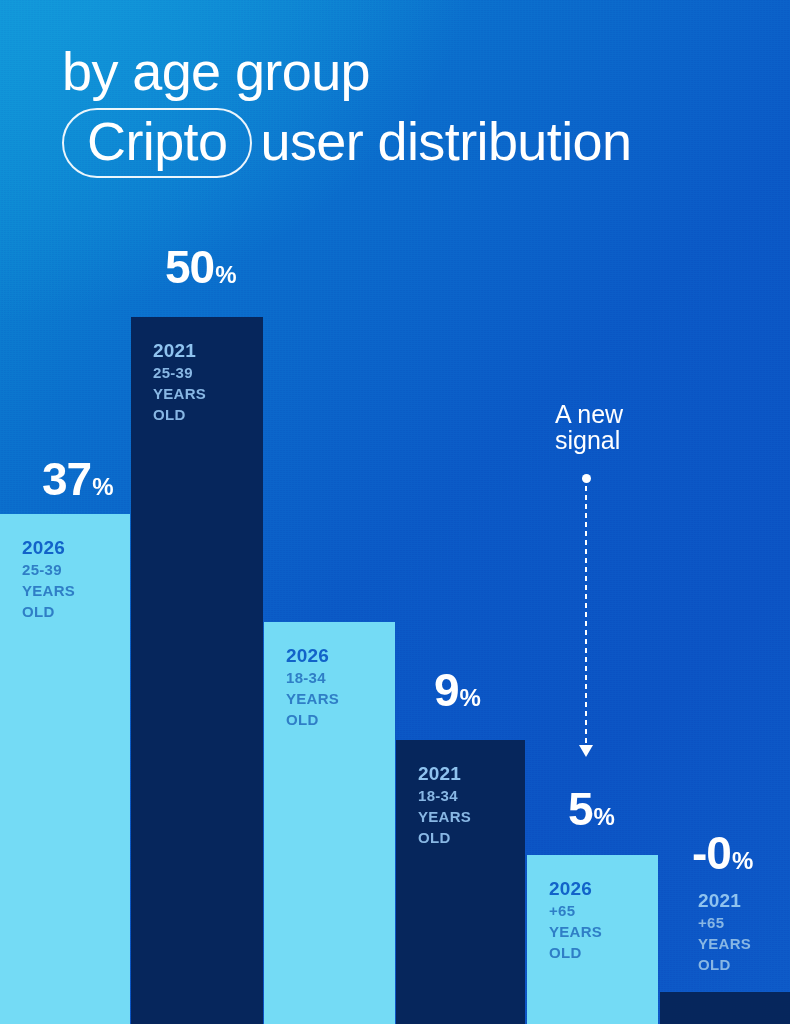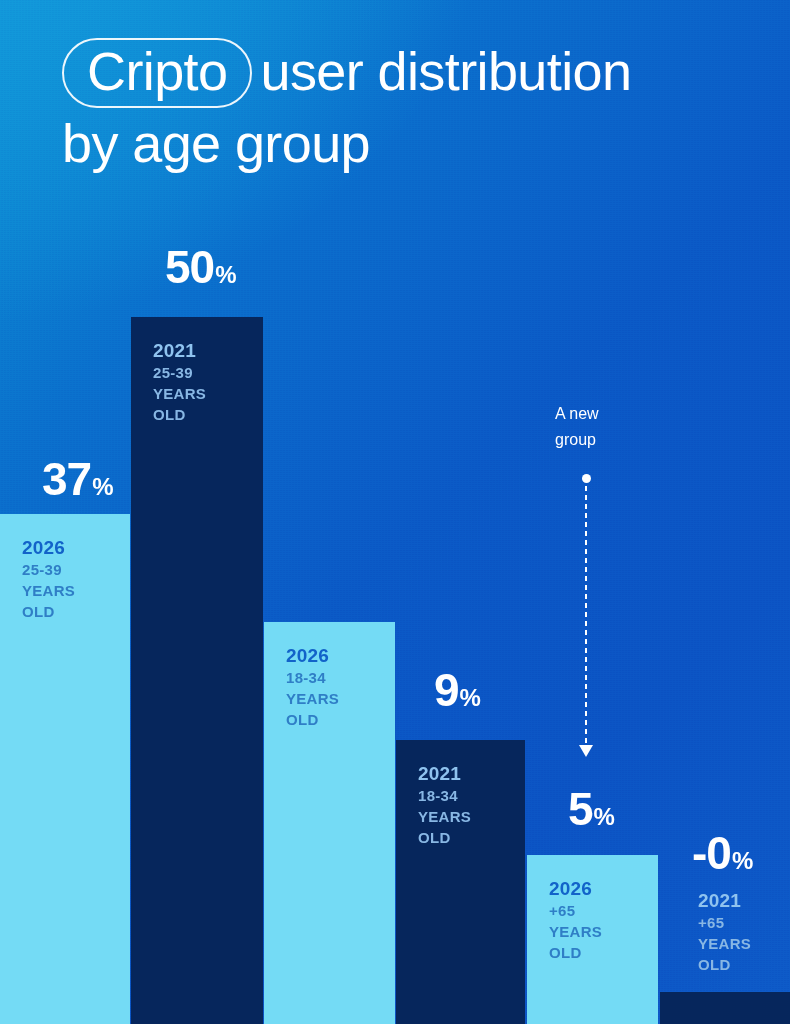--- a/index.html
+++ b/index.html
@@ -122,21 +122,21 @@
   
   .annotation {
     position: absolute;
     z-index: 7;
   }
   .annotation-text {
     position: absolute;
     left: 555px;
     top: 401px;
     color: #ffffff;
-    font-size: 16px;
+    font-size: 25px;
     line-height: 26px;
     font-weight: 400;
     width: 120px;
   }
   .annotation-dot {
     position: absolute;
     left: 582px;
     top: 474px;
     width: 9px;
     height: 9px;
@@ -163,24 +163,24 @@
     border-right: 7px solid transparent;
     border-top: 12px solid #ffffff;
   }
 </style>
 </head>
 <body>
 
 <div id="poster">
 
   <div class="title-block">
+    <div class="title-line">by age group</div>
     <div class="title-line">
       <span class="pill">Cripto</span><span>user distribution</span>
     </div>
-    <div class="title-line">by age group</div>
   </div>
 
   <div class="bars">
 
     <div class="bar light" style="left:0px; width:130px; height:510px;">
       <div class="bar-inner">
         <div class="bar-year">2026</div>
         <div class="bar-meta">25-39</div>
         <div class="bar-meta">YEARS</div>
         <div class="bar-meta">OLD</div>
@@ -244,20 +244,20 @@
     </div>
     <div class="value" style="left:692px; top:826px;">
       <span class="num">-0</span><span class="pct">%</span>
     </div>
 
   </div>
 
   <div class="annotation">
     <div class="annotation-text">
       <div>A new</div>
-      <div>group</div>
+      <div>signal</div>
     </div>
     <div class="annotation-dot"></div>
     <div class="annotation-line"></div>
     <div class="annotation-arrow"></div>
   </div>
 
 </div>
 
 </body></html>

